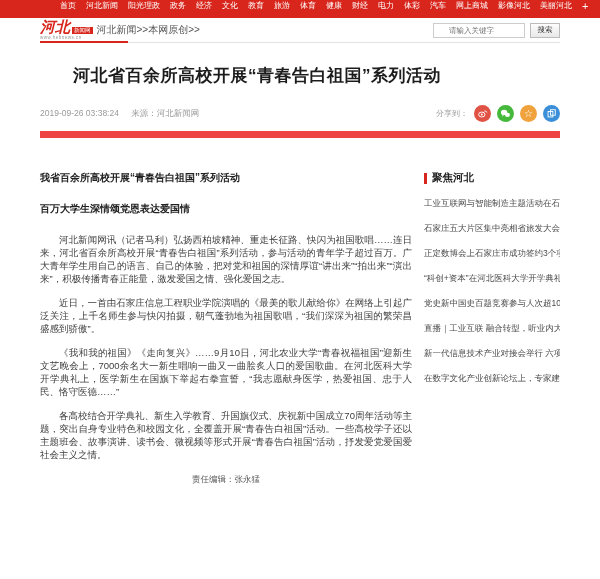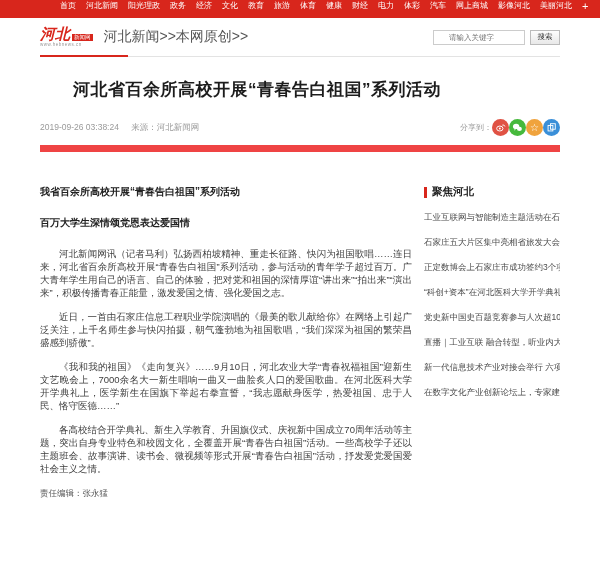--- a/index.html
+++ b/index.html
@@ -8,58 +8,58 @@
   .page { width:600px; height:579px; position:relative; background:#fff; }
 
   
   .topnav { height:18px; background:#d8261c; display:flex; align-items:flex-start;
     padding-left:60px; gap:10px; }
   .nav-item { color:#fff; font-size:8px; white-space:nowrap; cursor:pointer; }
   .nav-plus { color:#fff; font-size:11px; margin-left:auto; margin-right:62px; cursor:pointer; }
 
   
   .header { position:relative; }
-  .header-inner { width:520px; margin:0 auto; height:39px; display:flex;
+  .header-inner { width:520px; margin:0 auto; height:25px; display:flex;
     align-items:center; border-bottom:1px solid #e3e3e3; position:relative; }
   .logo { display:flex; flex-direction:column; justify-content:center; cursor:pointer; }
   .logo-row { display:flex; align-items:flex-end; gap:2px; }
   .logo-main { color:#d8261c; font-size:15px; font-weight:bold; font-style:italic;
     font-family:"Liberation Serif", serif; line-height:14px; }
   .logo-badge { background:#d8261c; color:#fff; font-size:5.5px; padding:1px 2px; line-height:1; }
   .logo-url { font-size:4.5px; color:#999; letter-spacing:.5px; margin-top:1px; }
   .logo-underline { position:absolute; left:0; bottom:-1px; width:88px; height:2px; background:#d8261c; }
-  .breadcrumb { font-size:14px; color:#555; margin-left:11px; }
+  .breadcrumb { font-size:10px; color:#555; margin-left:4px; }
   .search { margin-left:auto; display:flex; align-items:center; gap:5px; }
   .search input { width:92px; height:15px; border:1px solid #ccc; font-size:7.5px;
     padding:0 15px; color:#333; outline:none; }
   .search button { width:30px; height:15px; font-size:7.5px; color:#333;
     background:linear-gradient(#fdfdfd,#e8e8e8); border:1px solid #bbb; cursor:pointer; }
 
   
   .content { width:520px; margin:0 auto; }
   h1.title { width:434px; margin-top:21px; text-align:center; font-size:17px;
     color:#1c1c1c; font-weight:bold; letter-spacing:.5px; }
   .meta-row { display:flex; justify-content:space-between; align-items:center;
     margin-top:18px; padding-bottom:9px; border-bottom:7px solid #ef4444; }
   .meta-left { font-size:8.5px; color:#9a9a9a; }
   .meta-left .src { margin-left:10px; }
-  .share { display:flex; align-items:center; }
+  .share { display:flex; align-items:center; gap:6px; }
   .share-label { font-size:8px; color:#999; }
   .share-btn { width:17px; height:17px; border-radius:50%; display:flex;
     align-items:center; justify-content:center; cursor:pointer; }
   .share-btn svg { display:block; }
   .share-star { color:#fff; font-size:10px; line-height:1; }
 
   
   .main-row { display:flex; margin-top:33px; }
   .article { width:372px; margin-right:12px; }
   .sub { font-size:10px; font-weight:bold; color:#222; margin-bottom:17px; }
   .para { font-size:9.5px; color:#3e3e3e; line-height:13px; text-indent:2em;
     margin-bottom:11px; text-align:justify; }
-  .editor { margin-top:13px; text-align:left; font-size:8.5px; color:#555; }
+  .editor { margin-top:13px; text-align:center; font-size:8.5px; color:#555; }
 
   .sidebar { width:136px; }
   .sb-head { display:flex; align-items:center; gap:5px; margin-bottom:13px; }
   .sb-bar { width:3px; height:11px; background:#d8261c; display:inline-block; }
   .sb-title { font-size:10.5px; font-weight:bold; color:#222; }
   .sb-item { font-size:8.5px; color:#4a4a4a; margin-bottom:13px; white-space:nowrap;
     overflow:hidden; cursor:pointer; }
 </style>
 </head>
 <body>

